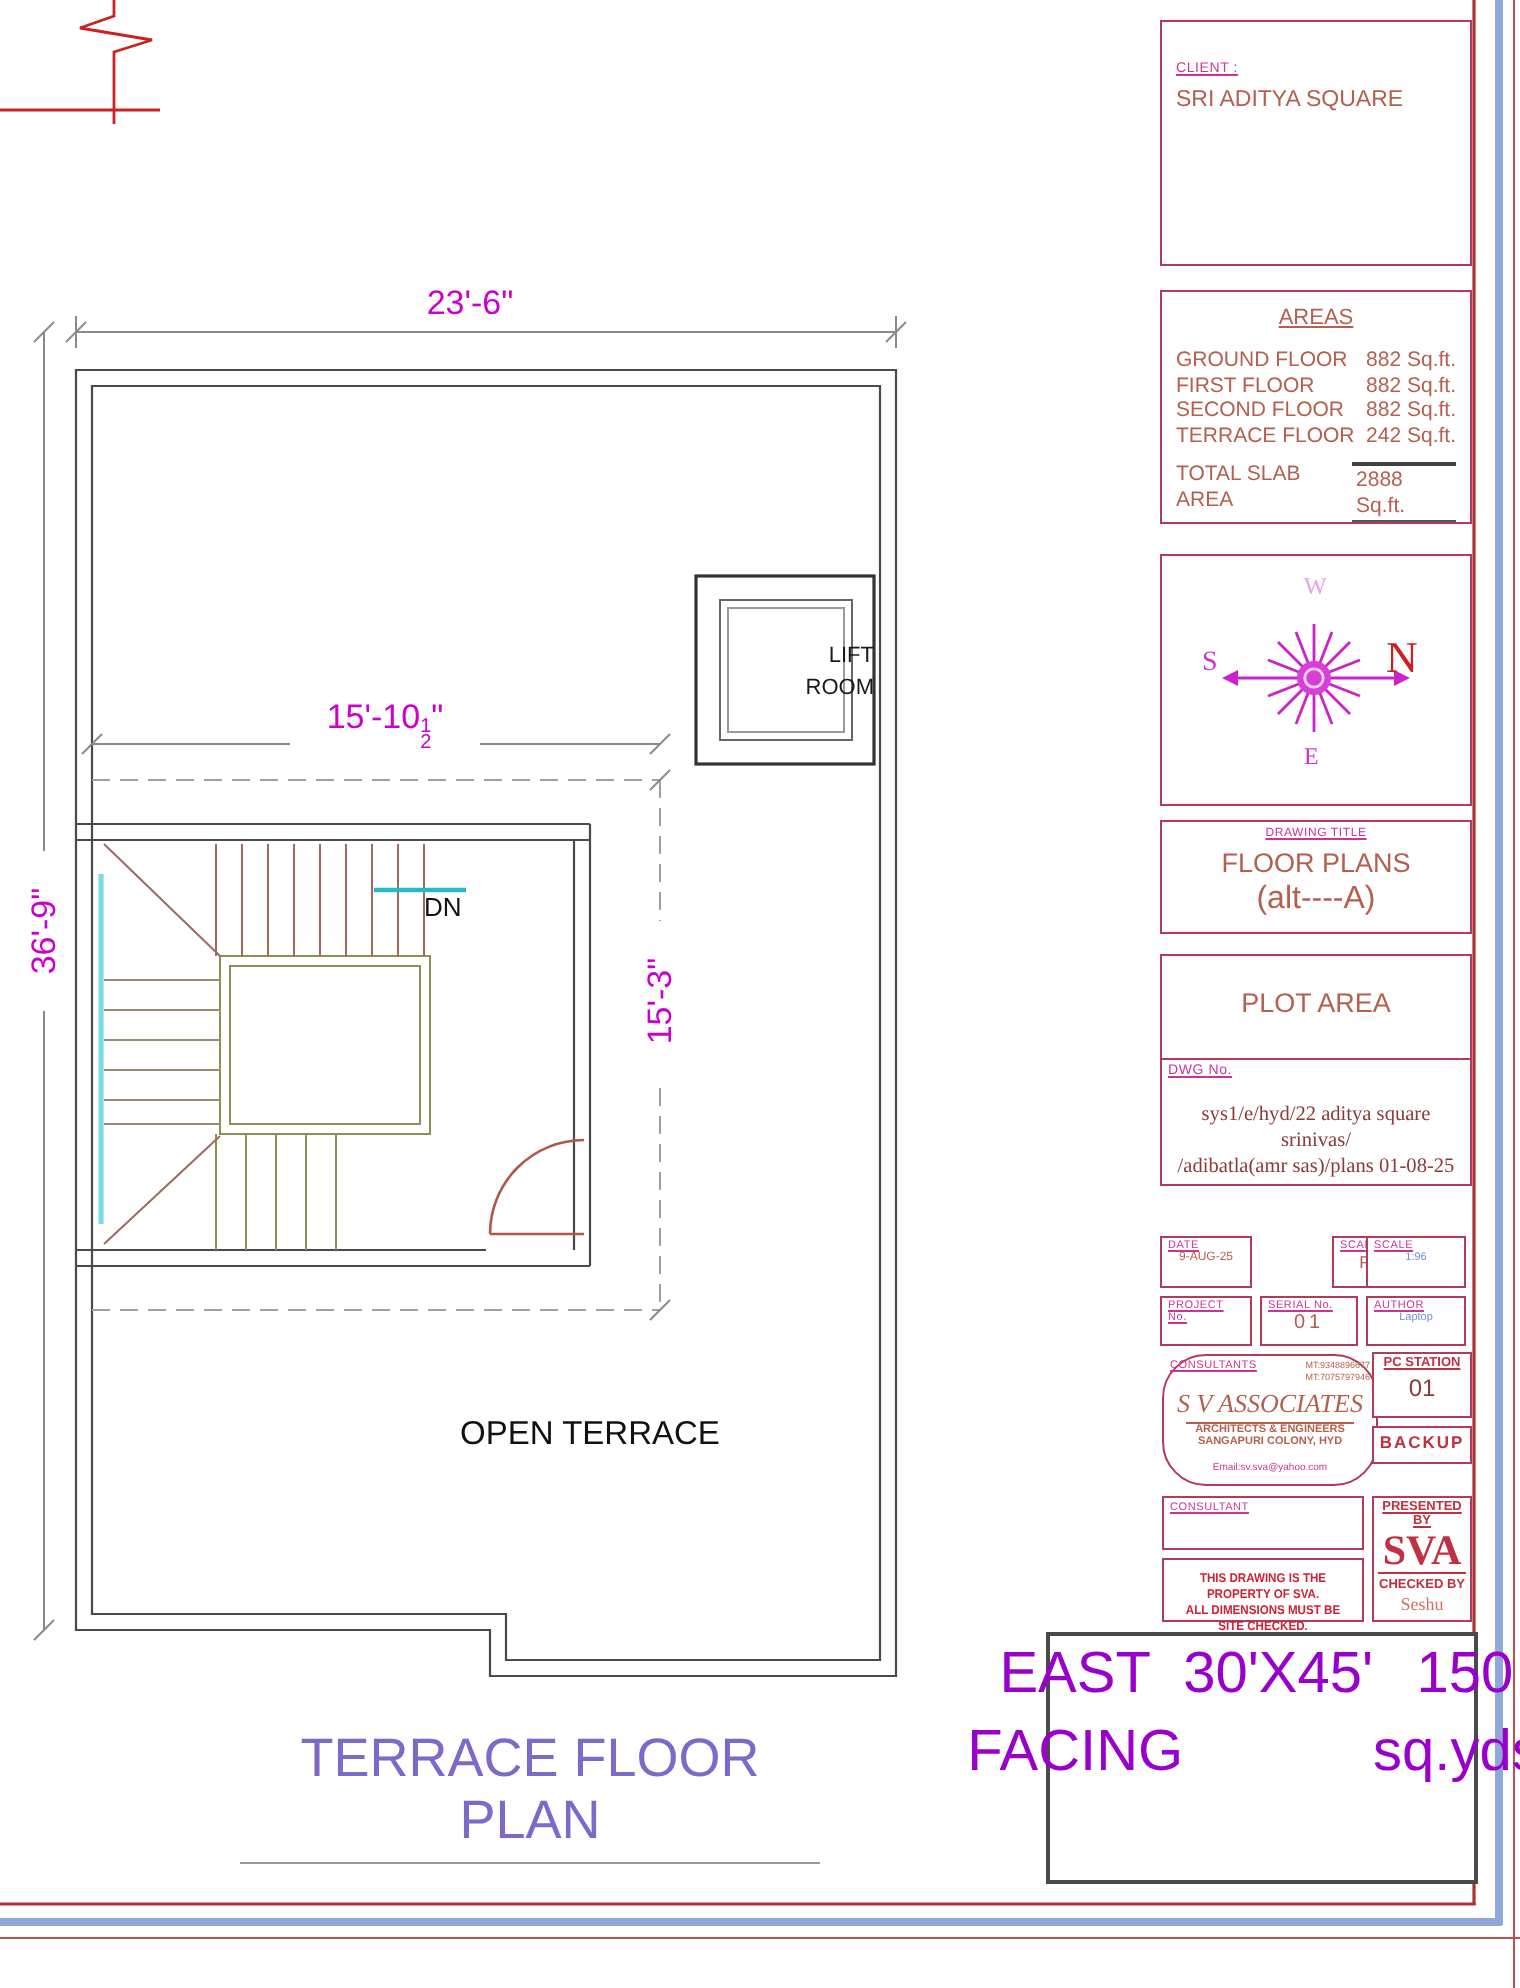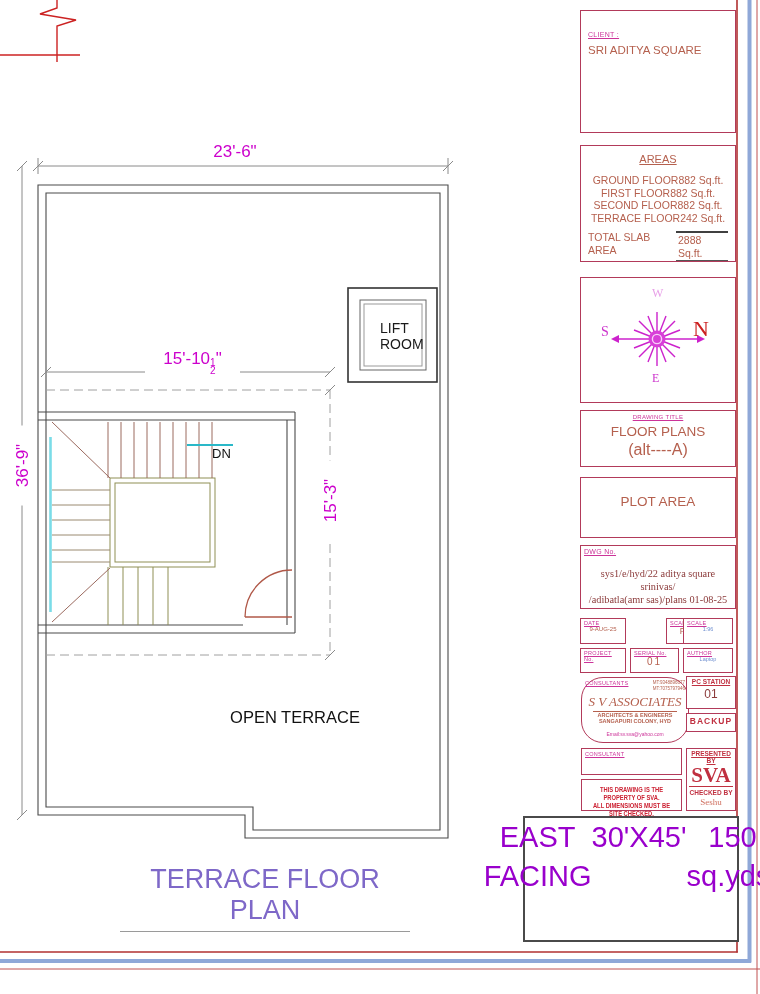--- a/index.html
+++ b/index.html
@@ -8,21 +8,21 @@
   svg.lines{position:absolute;left:0;top:0;z-index:1;}
   .txt{position:absolute;z-index:3;}
   .dim{color:#cc00cc;font-size:17px;background:#fff;text-align:center;line-height:17px;}
   .rot{transform:rotate(-90deg);transform-origin:50% 50%;}
   .frac{display:inline-flex;flex-direction:column;font-size:10px;line-height:8px;vertical-align:-2px;text-align:center;}
   
   .tb{position:absolute;border:1.3px solid #b23a5a;background:#fff;box-sizing:border-box;z-index:2;color:#b5604e;}
   .lbl{font-size:7px;color:#cc3399;text-decoration:underline;letter-spacing:.3px;}
   .brown{color:#b5604e;}
   .center{text-align:center;}
-  .areas-row{display:flex;justify-content:center;font-size:10.5px;padding:0 7px;line-height:12.5px;}
+  .areas-row{display:flex;justify-content:space-between;font-size:10.5px;padding:0 7px;line-height:12.5px;}
   .total-val{border-top:2px solid #404040;border-bottom:1px solid #555;padding:1px 2px;}
   .meta{position:absolute;border:1.2px solid #b23a5a;background:#fff;box-sizing:border-box;padding:1px 3px;z-index:2;}
   .serif{font-family:"Liberation Serif",serif;}
   .facing-box{position:absolute;left:523px;top:816px;width:212px;height:122px;border:2.5px solid #4a4a4a;
               background:#fff;z-index:4;display:flex;flex-direction:row;justify-content:center;
               text-align:center;color:#9900cc;font-size:29px;line-height:39px;}
   .plan-title{position:absolute;left:120px;top:864px;width:290px;text-align:center;color:#7e68c8;
               font-size:27px;border-bottom:1.5px solid #9a9a9a;padding-bottom:5px;z-index:3;}
   .note-line{font-size:6.3px;font-weight:bold;color:#cc2233;text-align:center;line-height:8px;transform:scaleX(.92);}
   .compass-letter{position:absolute;z-index:3;font-family:"Liberation Serif",serif;}
@@ -148,21 +148,21 @@
   <div class="txt dim" style="left:175px;top:143px;width:120px;">23'-6"</div>
   <div class="txt dim rot" style="left:-18px;top:457px;width:80px;">36'-9"</div>
   <div class="txt dim" style="left:145px;top:350px;width:95px;">
     <span>15'-10</span><span class="frac">
         <span>1</span>
         <span>2</span>
       </span><span>"</span>
   </div>
   <div class="txt dim rot" style="left:290px;top:492px;width:80px;">15'-3"</div>
 
-  <div class="txt" style="left:348px;top:320px;width:89px;text-align:left;font-size:14px;line-height:16px;color:#1a1a1a;margin-left:32px;">
+  <div class="txt" style="left:348px;top:320px;width:89px;text-align:right;font-size:11px;line-height:16px;color:#1a1a1a;">
     <div>LIFT</div>
     <div>ROOM</div>
   </div>
   <div class="txt" style="left:212px;top:446px;font-size:13px;color:#111;">DN</div>
   <div class="txt" style="left:215px;top:708px;width:160px;text-align:center;font-size:16.5px;color:#111;">OPEN TERRACE</div>
   <div class="plan-title">TERRACE FLOOR PLAN</div>
 
   <div class="tb" style="left:580px;top:10px;width:156px;height:123px;padding:8px 7px;">
     <div class="lbl" style="margin-top:12px;">CLIENT :</div>
     <div style="font-size:11.5px;margin-top:6px;">SRI ADITYA SQUARE</div>
@@ -218,21 +218,21 @@
   <div class="tb" style="left:580px;top:410px;width:156px;height:57px;padding-top:3px;">
     <div class="lbl center" style="font-size:6px;">DRAWING TITLE</div>
     <div class="center" style="font-size:13.5px;margin-top:4px;">FLOOR PLANS</div>
     <div class="center" style="font-size:16px;margin-top:2px;">(alt----A)</div>
   </div>
 
   <div class="tb" style="left:580px;top:477px;width:156px;height:61px;">
     <div class="center" style="font-size:13.5px;margin-top:16px;">PLOT AREA</div>
   </div>
 
-  <div class="tb" style="left:580px;top:545px;width:156px;height:64px;padding:2px 3px;">
+  <div class="tb" style="left:580px;top:529px;width:156px;height:64px;padding:2px 3px;">
     <div class="lbl">DWG No.</div>
     <div class="serif center" style="font-size:10.3px;color:#8b3a3a;margin-top:12px;line-height:13px;">
       <div>sys1/e/hyd/22 aditya square srinivas/</div>
       <div>/adibatla(amr sas)/plans 01-08-25</div>
     </div>
   </div>
 
   <div class="meta" style="left:580px;top:618px;width:46px;height:26px;">
     <div class="lbl" style="font-size:5.5px;">DATE</div>
     <div class="center brown" style="font-size:6px;">9-AUG-25</div>

